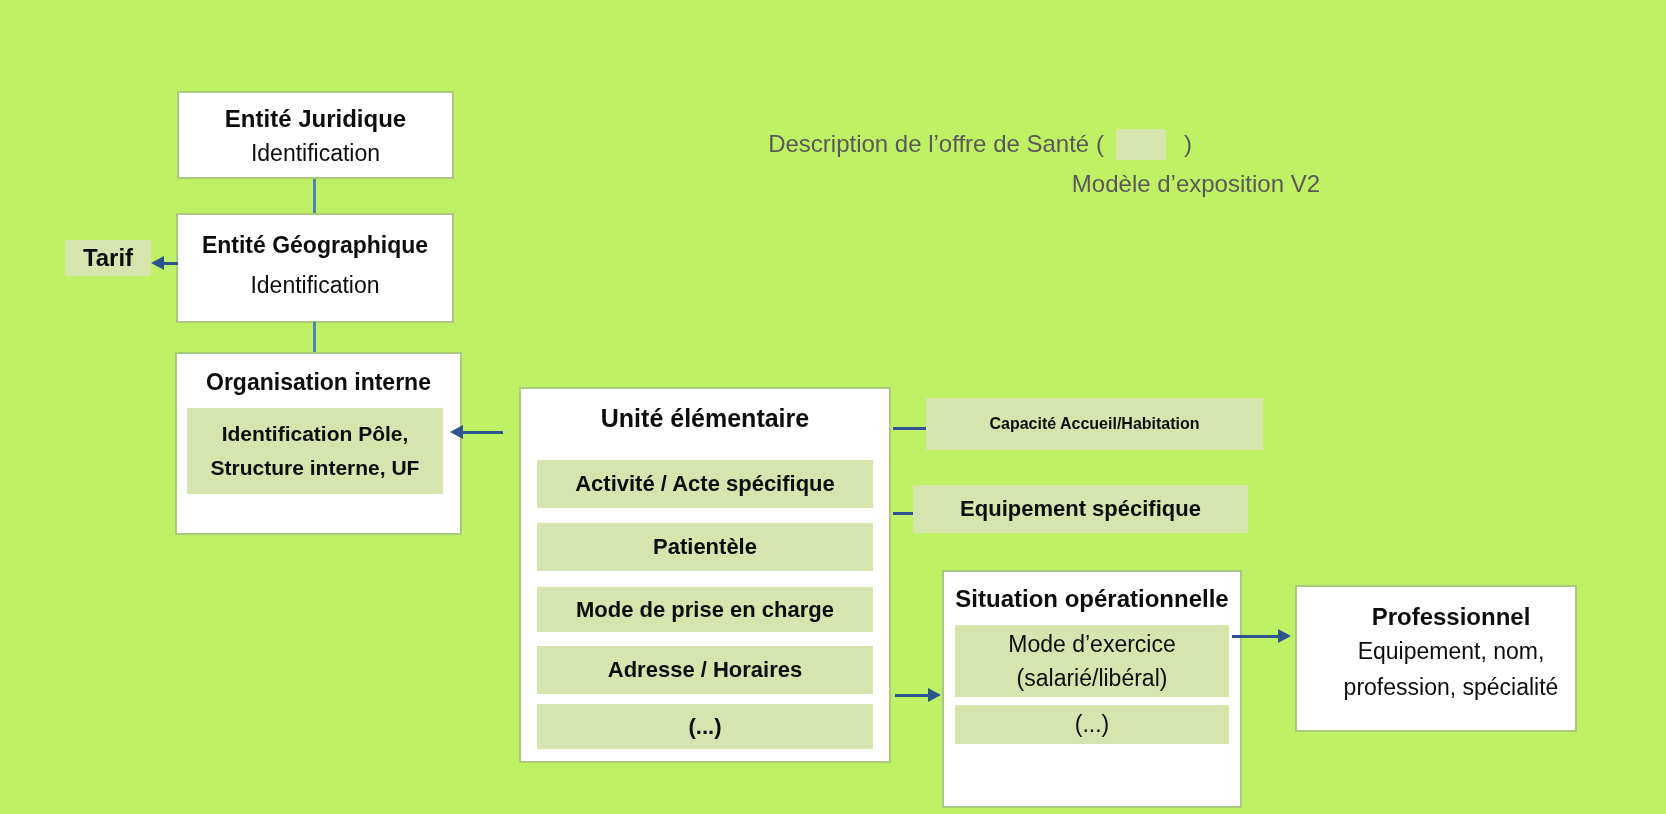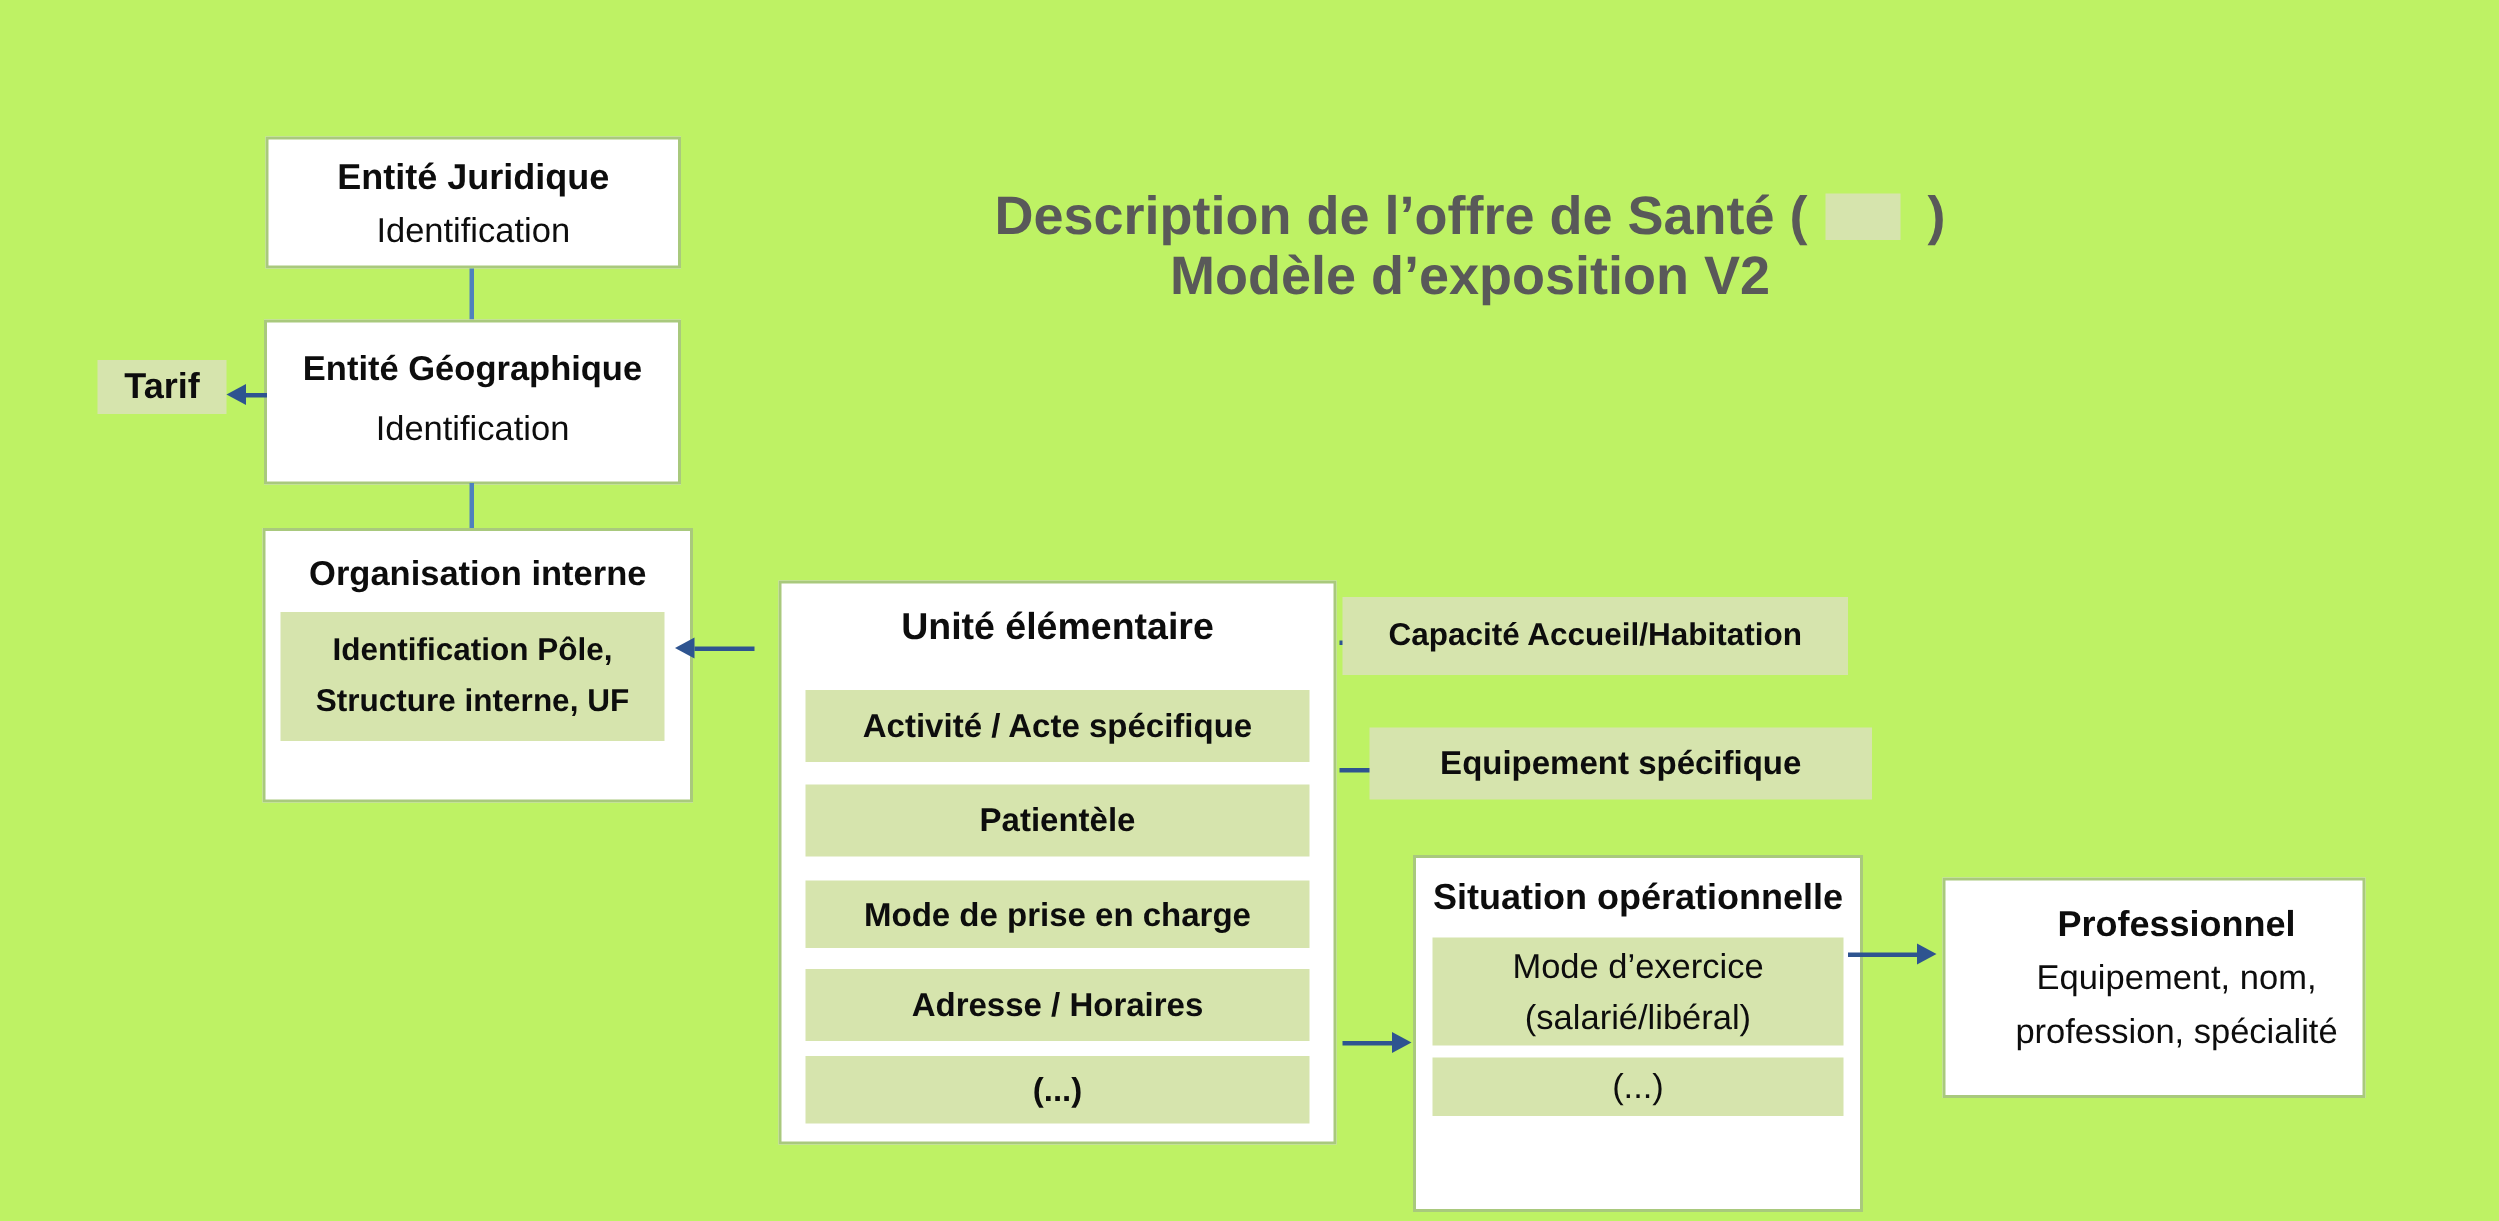--- a/index.html
+++ b/index.html
@@ -47,24 +47,24 @@
   }
   .harrow.left::after {
     content: ""; position: absolute; left: -13px; top: -6px;
     width: 0; height: 0;
     border-top: 7px solid transparent; border-bottom: 7px solid transparent;
     border-right: 13px solid var(--arrow-navy);
   }
   
   .main-title {
     color: var(--title-gray);
-    font-weight: bold;
-    font-size: 36px;
+    font-weight: normal;
+    font-size: 24px;
     line-height: 40px;
-    text-align: center;
+    text-align: right;
   }
   .title-line1 { display: flex; align-items: center; justify-content: center; }
   .legend-swatch {
     display: inline-block;
     width: 50px; height: 31px;
     background: var(--green-fill);
     margin: 0 18px 0 12px;
   }
 </style>
 </head>
@@ -111,21 +111,21 @@
   <div class="abs wbox" style="left:519px; top:387px; width:372px; height:376px; padding-top:13px;">
     <div class="box-title" style="font-size:25px;">Unité élémentaire</div>
     <div class="abs gfill flexc row-label" style="left:16px; top:71px;  width:336px; height:48px;">Activité / Acte spécifique</div>
     <div class="abs gfill flexc row-label" style="left:16px; top:134px; width:336px; height:48px;">Patientèle</div>
     <div class="abs gfill flexc row-label" style="left:16px; top:198px; width:336px; height:45px;">Mode de prise en charge</div>
     <div class="abs gfill flexc row-label" style="left:16px; top:257px; width:336px; height:48px;">Adresse / Horaires</div>
     <div class="abs gfill flexc row-label" style="left:16px; top:315px; width:336px; height:45px;">(...)</div>
   </div>
 
   <div class="harrow right" style="left:893px; top:427px; width:35px;"></div>
-  <div class="abs gfill flexc b" style="left:895px; top:398px; width:337px; height:52px; font-size:21px;">Capacité Accueil/Habitation</div>
+  <div class="abs gfill flexc b" style="left:926px; top:398px; width:337px; height:52px; font-size:16px;">Capacité Accueil/Habitation</div>
 
   <div class="harrow right" style="left:893px; top:512px; width:35px;"></div>
   <div class="abs gfill flexc b" style="left:913px; top:485px; width:335px; height:48px; font-size:22px;">Equipement spécifique</div>
 
   <div class="harrow right" style="left:895px; top:694px; width:33px;"></div>
 
   <div class="abs wbox" style="left:942px; top:570px; width:300px; height:238px; padding-top:11px;">
     <div class="box-title">Situation opérationnelle</div>
     <div class="abs gfill flexc" style="left:11px; top:53px; width:274px; height:72px; font-size:23px; line-height:34px; padding:0 6px;">Mode d’exercice (salarié/libéral)</div>
     <div class="abs gfill flexc" style="left:11px; top:133px; width:274px; height:39px; font-size:23px;">(...)</div>

